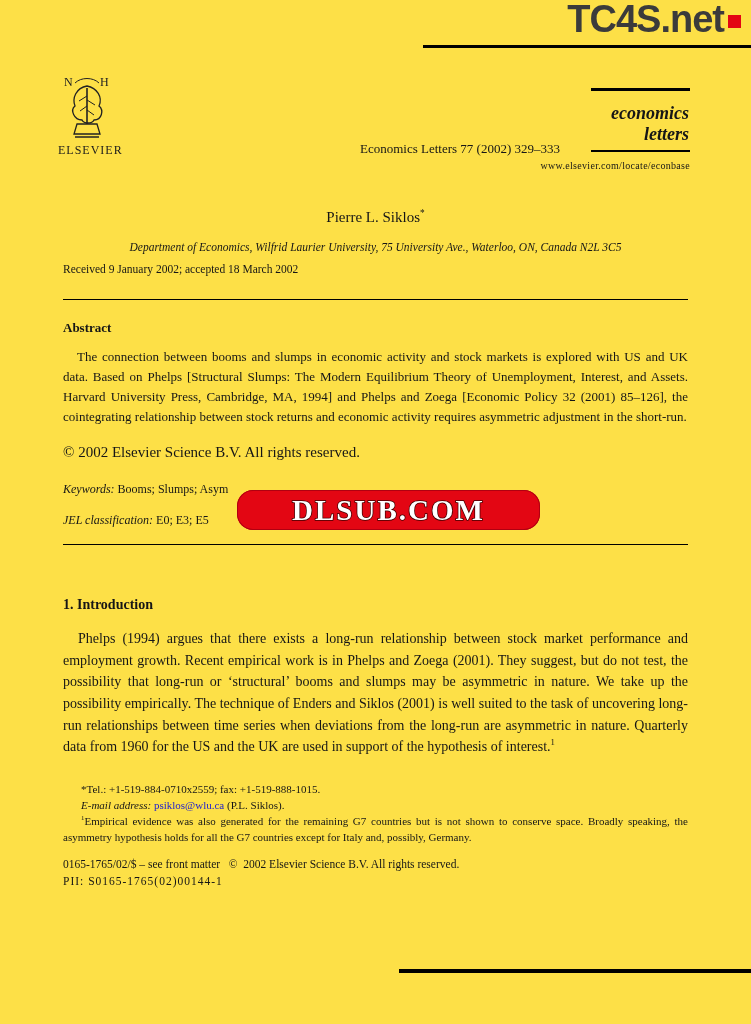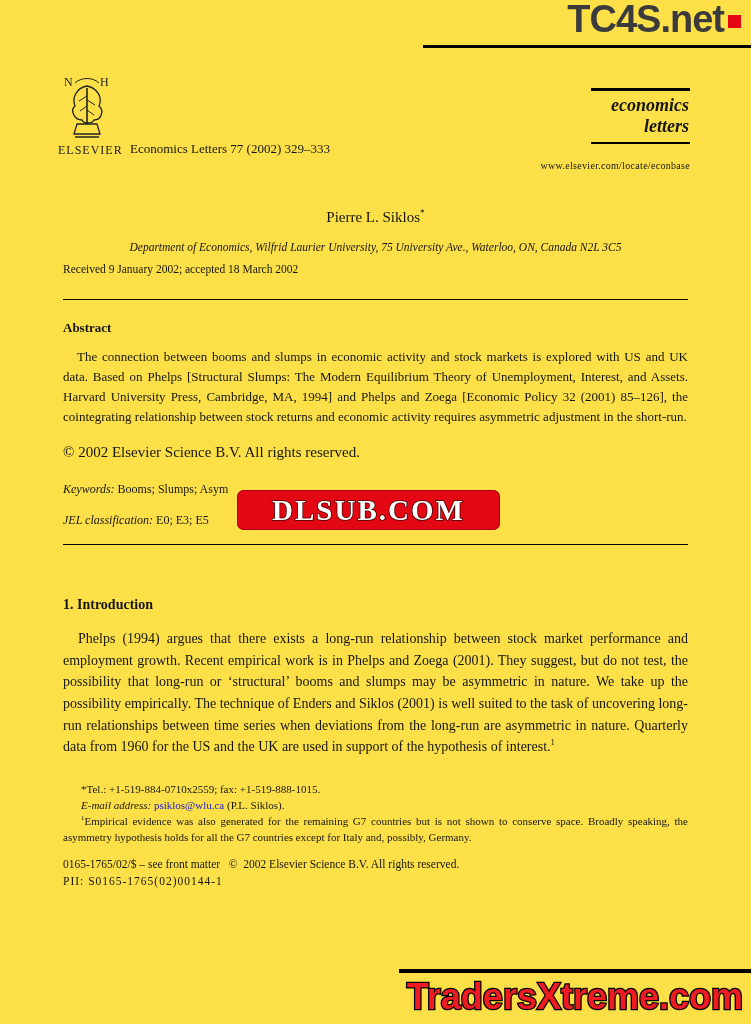--- a/index.html
+++ b/index.html
@@ -16,25 +16,25 @@
     font-size:38px; color:#3b3b3b; letter-spacing:-1px;
   }
   .red-sq { display:inline-block; width:13px; height:13px; background:#e30613; margin-left:4px; vertical-align:middle; }
   .rule-top-right { position:absolute; top:45px; right:0; width:328px; height:3px; background:#000; }
 
   
   .logo { position:absolute; left:58px; top:74px; width:58px; text-align:center; }
   .logo svg { display:block; margin:0 auto; }
   .logo-name { font-size:12px; letter-spacing:1px; margin-top:1px; color:#1c1c1c; }
 
-  .journal-ref { position:absolute; left:130px; top:141px; width:430px; text-align:left; font-size:13px; }
+  .journal-ref { position:absolute; left:130px; top:141px; width:430px; text-align:right; font-size:13px; }
 
   .brand { position:absolute; top:88px; right:61px; width:99px; }
   .brand-rule-thick { height:3px; background:#000; }
-  .brand-name { text-align:right; font-style:italic; font-weight:bold; font-size:18px; line-height:1.18; padding:4px 1px 5px 0; }
+  .brand-name { text-align:right; font-style:italic; font-weight:bold; font-size:18px; line-height:1.18; padding:12px 1px 5px 0; }
   .brand-rule-thin { height:1.5px; background:#000; }
   .website { position:absolute; top:160px; right:61px; font-size:10px; letter-spacing:0.3px; }
 
   
   .content { position:absolute; left:63px; top:193px; width:625px; }
   .title { text-align:center; font-size:21.5px; word-spacing:3px; }
   .author { text-align:center; font-size:15px; margin-top:16px; }
   .affiliation { text-align:center; font-style:italic; font-size:11.5px; margin-top:15px; }
   .received { text-align:left; font-size:11.5px; margin-top:10px; }
   .rule1 { border:0; border-top:1.5px solid #000; margin:24px 0 0 0; }
@@ -52,22 +52,22 @@
   
   .footnotes { margin-top:24px; font-size:11px; line-height:1.45; }
   .fn { text-indent:18px; }
   .fn-just { text-align:justify; text-indent:18px; }
   .email { color:#2222cc; text-decoration:none; cursor:pointer; }
   .footer { margin-top:10px; font-size:11.5px; line-height:1.5; }
   .pii { letter-spacing:1px; }
 
   
   .wm-mid {
-    position:absolute; left:237px; top:490px; width:263px; height:40px;
-    background:#e30613; border-radius:7px;
+    position:absolute; left:237px; top:490px; width:303px; height:40px;
+    background:#e30613; border-radius:16px;
     display:flex; align-items:center; justify-content:center;
     font-family:"Liberation Serif", serif; font-weight:bold; font-size:29px;
     color:#ffffff; letter-spacing:2px;
     -webkit-text-stroke:1.5px #3d0000; paint-order:stroke fill;
     box-shadow:0 0 0 1px #b00010 inset;
   }
 
   
   .rule-bottom-right { position:absolute; top:969px; right:0; width:352px; height:3.5px; background:#000; }
   .wm-bottom {
@@ -143,15 +143,14 @@
     <div class="footer">
       <div>0165-1765/02/$ – see front matter&nbsp;&nbsp;&nbsp;©&nbsp;&nbsp;2002 Elsevier Science B.V. All rights reserved.</div>
       <div class="pii">PII: S0165-1765(02)00144-1</div>
     </div>
 
   </div>
 
   <div class="wm-mid">DLSUB.COM</div>
 
   <div class="rule-bottom-right"></div>
-  <div class="wm-bottom">TradersXtreme.com</div>
 
 </div>
 
 </body></html>

